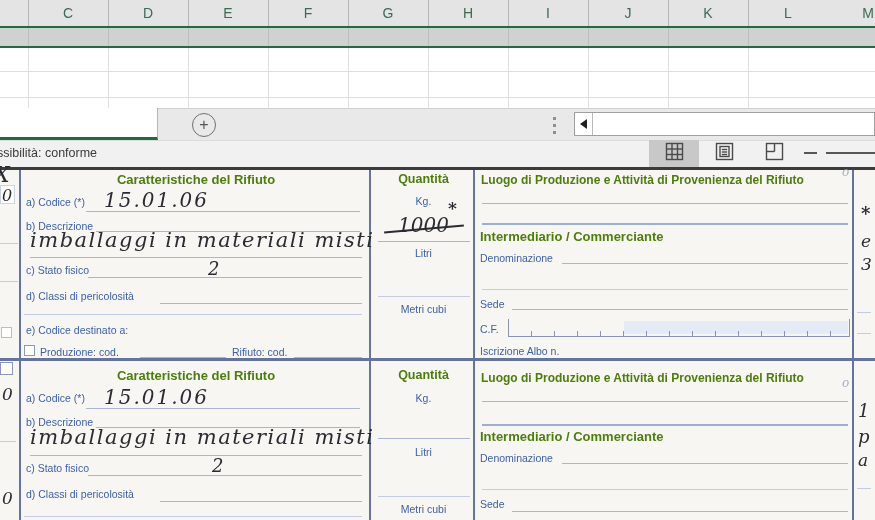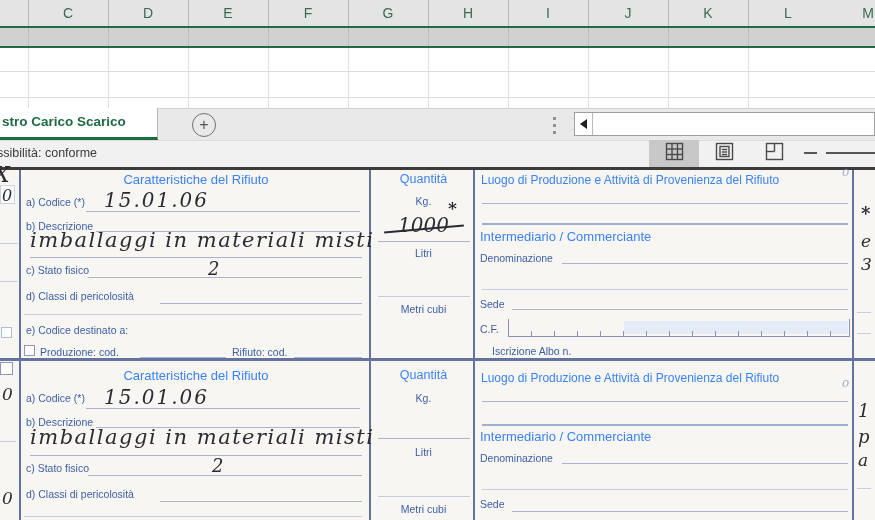--- a/index.html
+++ b/index.html
@@ -40,21 +40,21 @@
   .viewbtn.active{background:#c8c8c8;}
   .zline{background:#565656;height:2px;top:152px;}
 
   
   .doc{top:167px;left:0;width:875px;height:353px;background:#f7f6f2;}
   .doctop{top:167px;left:0;width:875px;height:3px;background:#3b3b3b;}
   .vline{top:170px;height:350px;width:2px;background:#64749f;}
   .secdiv{top:358px;left:0;width:875px;height:3px;background:#64749f;}
 
   .lbl{position:absolute;font-size:10.5px;line-height:13px;color:#3d5fa4;white-space:nowrap;}
-  .hdr{position:absolute;font-weight:normal;color:#3b82f6;white-space:nowrap;}
+  .hdr{position:absolute;font-weight:bold;color:#4d7c0f;white-space:nowrap;}
   .hand{position:absolute;font-family:"DejaVu Serif",serif;font-style:italic;color:#2b2b33;white-space:nowrap;}
   .ul{position:absolute;height:1px;background:#a9b5d2;}
   .ul.light{background:#c3cce0;}
   .ul.dbl{height:2px;background:#9fb0cc;}
   .cbx{position:absolute;border:1px solid #8b98ba;background:#fdfdfb;box-sizing:border-box;}
   .qtycol{position:absolute;left:374px;width:99px;text-align:center;}
   .strike{position:absolute;height:2px;background:#2b2b33;transform:rotate(-5deg);}
   .comb{position:absolute;border-left:1.5px solid #8693b6;border-right:1.5px solid #8693b6;
         border-bottom:1.5px solid #8693b6;box-sizing:border-box;}
   .combticks{position:absolute;left:0;right:0;bottom:0;height:5px;
@@ -83,21 +83,20 @@
   <div class="abs greenline" style="top:26px"></div>
   <div class="abs grayband"></div>
   <div class="abs greenline" style="top:46px"></div>
 
   <div class="abs gridarea"></div>
   <div class="abs hgrid" style="top:71px"></div>
   <div class="abs hgrid" style="top:97px"></div>
 
   <div class="abs tabbar"></div>
   <div class="abs activetab"></div>
-  <div class="abs tabtext">stro Carico Scarico</div>
   <div class="abs plusbtn">+</div>
   <div class="abs dot" style="top:117px"></div>
   <div class="abs dot" style="top:124px"></div>
   <div class="abs dot" style="top:131px"></div>
   <div class="abs hscroll"></div>
   <div class="abs harrow"></div>
   <div class="abs hsdiv"></div>
 
   <div class="abs statusbar"></div>
   <div class="abs statustext">ssibilità: conforme</div>
@@ -193,21 +192,21 @@
   <div class="lbl" style="left:480px;top:252px">Denominazione</div>
   <div class="ul" style="left:562px;top:263px;width:286px"></div>
   <div class="ul light" style="left:482px;top:289px;width:366px"></div>
   <div class="lbl" style="left:480px;top:298px">Sede</div>
   <div class="ul" style="left:512px;top:309px;width:336px"></div>
   <div class="lbl" style="left:480px;top:323px">C.F.</div>
   <div class="comb" style="left:508px;top:319px;width:342px;height:18px">
     <div class="combshade"></div>
     <div class="combticks"></div>
   </div>
-  <div class="lbl" style="left:492px;top:345px">Iscrizione Albo n.</div>
+  <div class="lbl" style="left:480px;top:345px">Iscrizione Albo n.</div>
 
   <div class="stray" style="left:842px;top:165px;font-size:12px">o</div>
   <div class="hand" style="left:861px;top:203px;font-size:18px;font-weight:bold">*</div>
   <div class="hand" style="left:861px;top:231px;font-size:17px">e</div>
   <div class="hand" style="left:861px;top:254px;font-size:17px">3</div>
   <div class="ul light" style="left:857px;top:312px;width:14px"></div>
   <div class="ul light" style="left:857px;top:333px;width:14px"></div>
 
   <div class="hdr" style="left:22px;top:368px;width:348px;text-align:center;font-size:13px">Caratteristiche del Rifiuto</div>
   <div class="lbl" style="left:26px;top:392px">a) Codice (*)</div>

